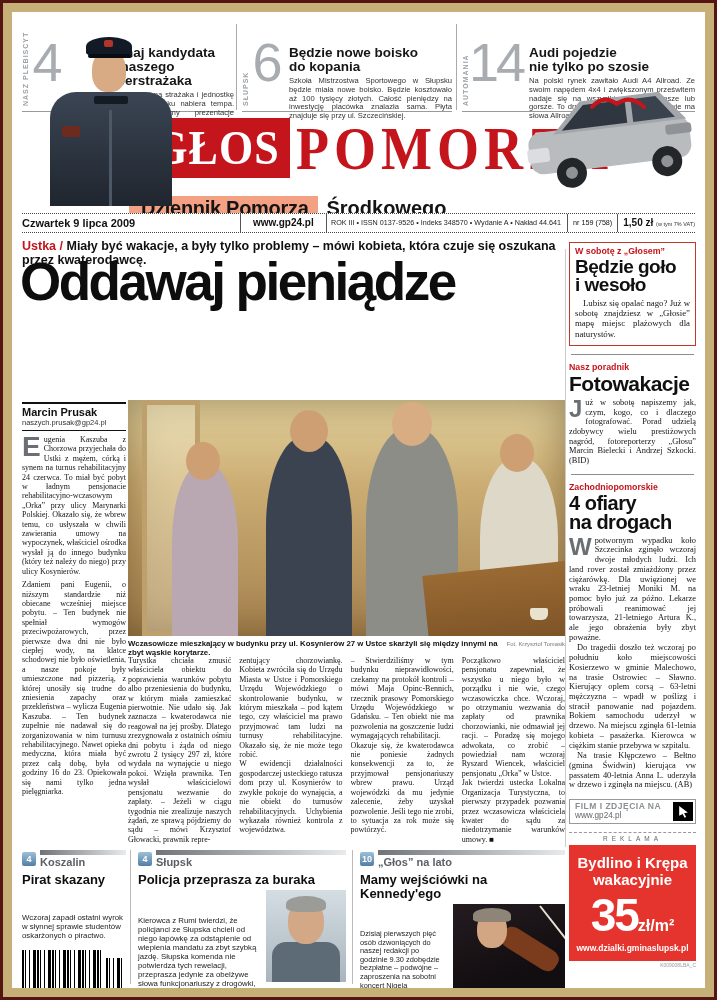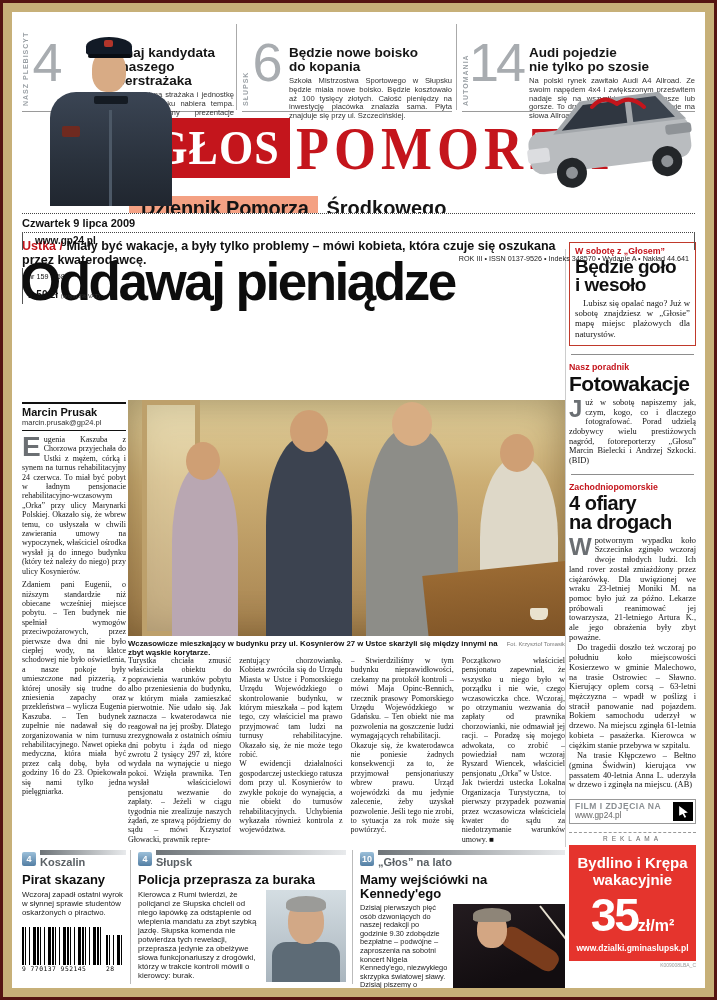--- a/index.html
+++ b/index.html
@@ -37,21 +37,21 @@
   .logo-red-box{position:absolute;left:131px;top:106px;width:147px;height:60px;background:#c4151c;z-index:2;display:flex;align-items:center;justify-content:center;}
   .logo-glos{font:bold 44px/44px "Liberation Serif",serif;color:#fff;letter-spacing:1px;transform:scaleY(1.12);}
   .logo-pomorza{position:absolute;left:284px;top:102px;font:bold 54px/62px "Liberation Serif",serif;color:#c4151c;letter-spacing:5px;z-index:1;transform:scaleY(1.12);transform-origin:left top;}
   .gull{position:absolute;left:578px;top:80px;z-index:7;}
   .car-photo{position:absolute;left:505px;top:70px;width:186px;height:128px;z-index:5;}
   .subtitle{position:absolute;left:117px;top:184px;display:flex;align-items:baseline;gap:8px;z-index:2;}
   .subtitle-box{background:#f4a183;padding:1px 10px 3px 12px;font:bold 20px "Liberation Sans",sans-serif;color:#141414;letter-spacing:-0.3px;}
   .subtitle-rest{font:bold 20px "Liberation Sans",sans-serif;color:#141414;}
 
   
-  .dateline{position:absolute;left:10px;top:201px;width:673px;height:20px;border-top:1px dotted #444;border-bottom:1px dotted #444;display:flex;align-items:stretch;box-sizing:border-box;z-index:3;background:#fff;flex-direction:column;}
+  .dateline{position:absolute;left:10px;top:201px;width:673px;height:20px;border-top:1px dotted #444;border-bottom:1px dotted #444;display:flex;align-items:stretch;box-sizing:border-box;z-index:3;background:#fff;}
   .dl-date{width:218px;font:bold 11px/18px "Liberation Sans",sans-serif;color:#111;}
   .dl-site{font:bold 10px/18px "Liberation Sans",sans-serif;border-left:1px solid #555;border-right:1px solid #555;padding:0 12px;}
   .dl-info{flex:1;text-align:right;font:7.2px/18px "Liberation Sans",sans-serif;color:#222;padding-right:6px;}
   .dl-num{font:7.2px/18px "Liberation Sans",sans-serif;border-left:1px solid #555;padding:0 5px;}
   .dl-price{font:bold 10px/18px "Liberation Sans",sans-serif;border-left:1px solid #555;padding-left:5px;}
   .dl-vat{font:5.5px "Liberation Sans",sans-serif;color:#333;}
 
   
   .kicker{position:absolute;left:10px;top:227px;width:546px;font:bold 12.5px/14px "Liberation Sans",sans-serif;color:#101010;}
   .kicker .red{color:#c4151c;}
@@ -112,21 +112,21 @@
   .bt{position:absolute;top:838px;height:134px;background:#fff;z-index:8;box-sizing:border-box;}
   .bt1{left:10px;width:104px;}
   .bt2{left:118px;width:216px;border-left:1px solid #bbb;padding-left:7px;}
   .bt3{left:340px;width:213px;border-left:1px solid #bbb;padding-left:7px;}
   .bt-head{display:flex;align-items:flex-start;}
   .bt-num{width:14px;height:14px;background:linear-gradient(180deg,#9cc0da,#537ea3);color:#fff;font:bold 9px/14px "Liberation Sans",sans-serif;text-align:center;border-radius:2px;margin:2px 4px 0 0;}
   .bt-right{flex:1;}
   .bt-bar{height:5px;background:linear-gradient(90deg,#6e7478,#e8eaec);}
   .bt-section{font:bold 11px "Liberation Sans",sans-serif;color:#5a6065;margin-top:1px;}
   .bt-title{font:bold 13px/14px "Liberation Sans",sans-serif;color:#0e0e0e;margin:5px 0 3px;}
-  .bt-body{font:7.8px/9px "Liberation Sans",sans-serif;color:#222;}
+  .bt-body{font:7.8px/9px "Liberation Sans",sans-serif;color:#222;margin-top:26px;}
   .bt-flex{display:flex;gap:5px;}
   .barcode{margin-top:10px;display:flex;align-items:flex-end;gap:4px;}
   .bc-bars{height:38px;background:repeating-linear-gradient(90deg,#000 0 2px,#fff 2px 3px,#000 3px 4px,#fff 4px 7px,#000 7px 8px,#fff 8px 11px,#000 11px 14px,#fff 14px 15px);}
   .bc-main{width:80px;}
   .bc-addon{width:16px;}
   .bc-addon .bc-bars{height:30px;}
   .bc-digits{font:6.3px "DejaVu Sans Mono",monospace;letter-spacing:0.5px;color:#000;}
   .photo-slupsk{width:80px;height:92px;background:linear-gradient(180deg,#d4dde2 0%,#a9b5be 100%);position:relative;overflow:hidden;flex:none;}
   .ps-head{position:absolute;left:22px;top:10px;width:36px;height:44px;background:#d2a886;border-radius:46%;}
   .ps-hair{position:absolute;left:20px;top:6px;width:40px;height:16px;background:#9b9b98;border-radius:50% 50% 30% 30%;}
@@ -225,21 +225,21 @@
       <span class="red">Ustka /</span>
       <span>Miały być wakacje, a były tylko problemy – mówi kobieta, która czuje się oszukana przez kwaterodawcę.</span>
     </div>
     <h1 class="headline">
       <span>Oddawaj pieniądze</span>
     </h1>
 
     <div class="article-left">
       <div class="byline">
         <div class="byline-name">Marcin Prusak</div>
-        <div class="byline-email">marcin.prusak@gp24.pl</div>
+        <div class="byline-email">naszych.prusak@gp24.pl</div>
       </div>
       <div class="body-p">
         <span class="dropcap">E</span><span>ugenia Kaszuba z Chorzowa przyjechała do Ustki z mężem, córką i synem na turnus rehabilitacyjny 24 czerwca. To miał być pobyt w ładnym pensjonacie rehabilitacyjno-wczasowym „Orka” przy ulicy Marynarki Polskiej. Okazało się, że wbrew temu, co usłyszała w chwili zawierania umowy na wypoczynek, właściciel ośrodka wysłał ją do innego budynku (który też należy do niego) przy ulicy Kosynierów.</span>
       </div>
       <div class="body-p">Zdaniem pani Eugenii, o niższym standardzie niż obiecane wcześniej miejsce pobytu. – Ten budynek nie spełniał wymogów przeciwpożarowych, przez pierwsze dwa dni nie było ciepłej wody, na klatce schodowej nie było oświetlenia, a nasze pokoje były umieszczone nad pizzerią, z której unosiły się trudne do zniesienia zapachy oraz przekleństwa – wylicza Eugenia Kaszuba. – Ten budynek zupełnie nie nadawał się do zorganizowania w nim turnusu rehabilitacyjnego. Nawet opieka medyczna, która miała być przez całą dobę, była od godziny 16 do 23. Opiekowała się nami tylko jedna pielęgniarka.</div>
     </div>
 
     <div class="main-photo">
       <div class="ph-door"></div>
       <div class="fig" style="left:44px;top:64px;width:66px;height:172px;background:#b9a7b2;"></div>

